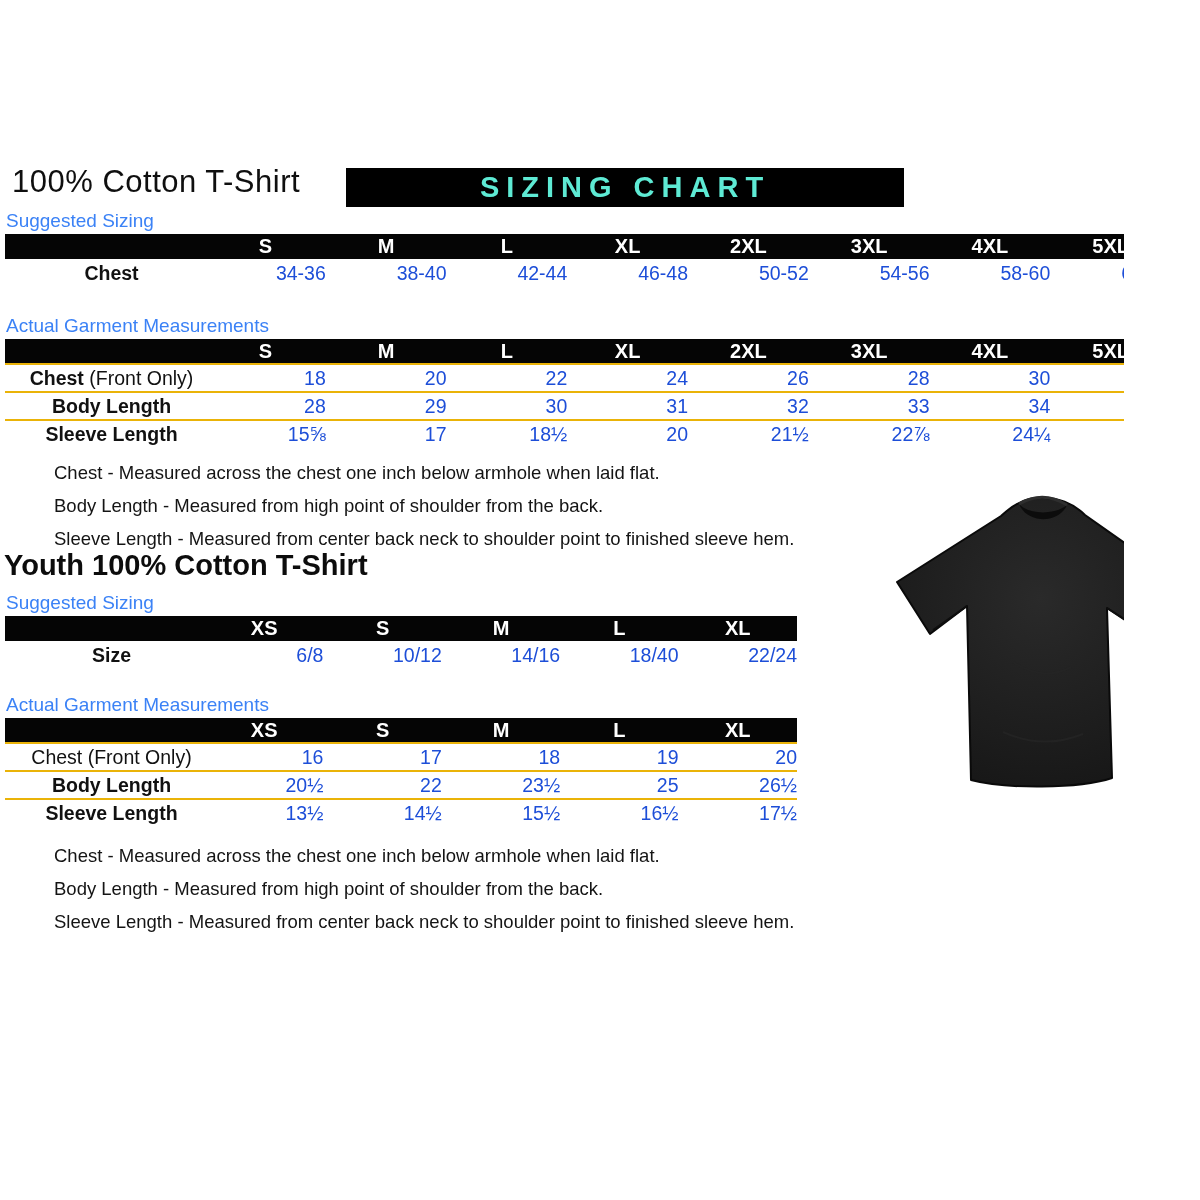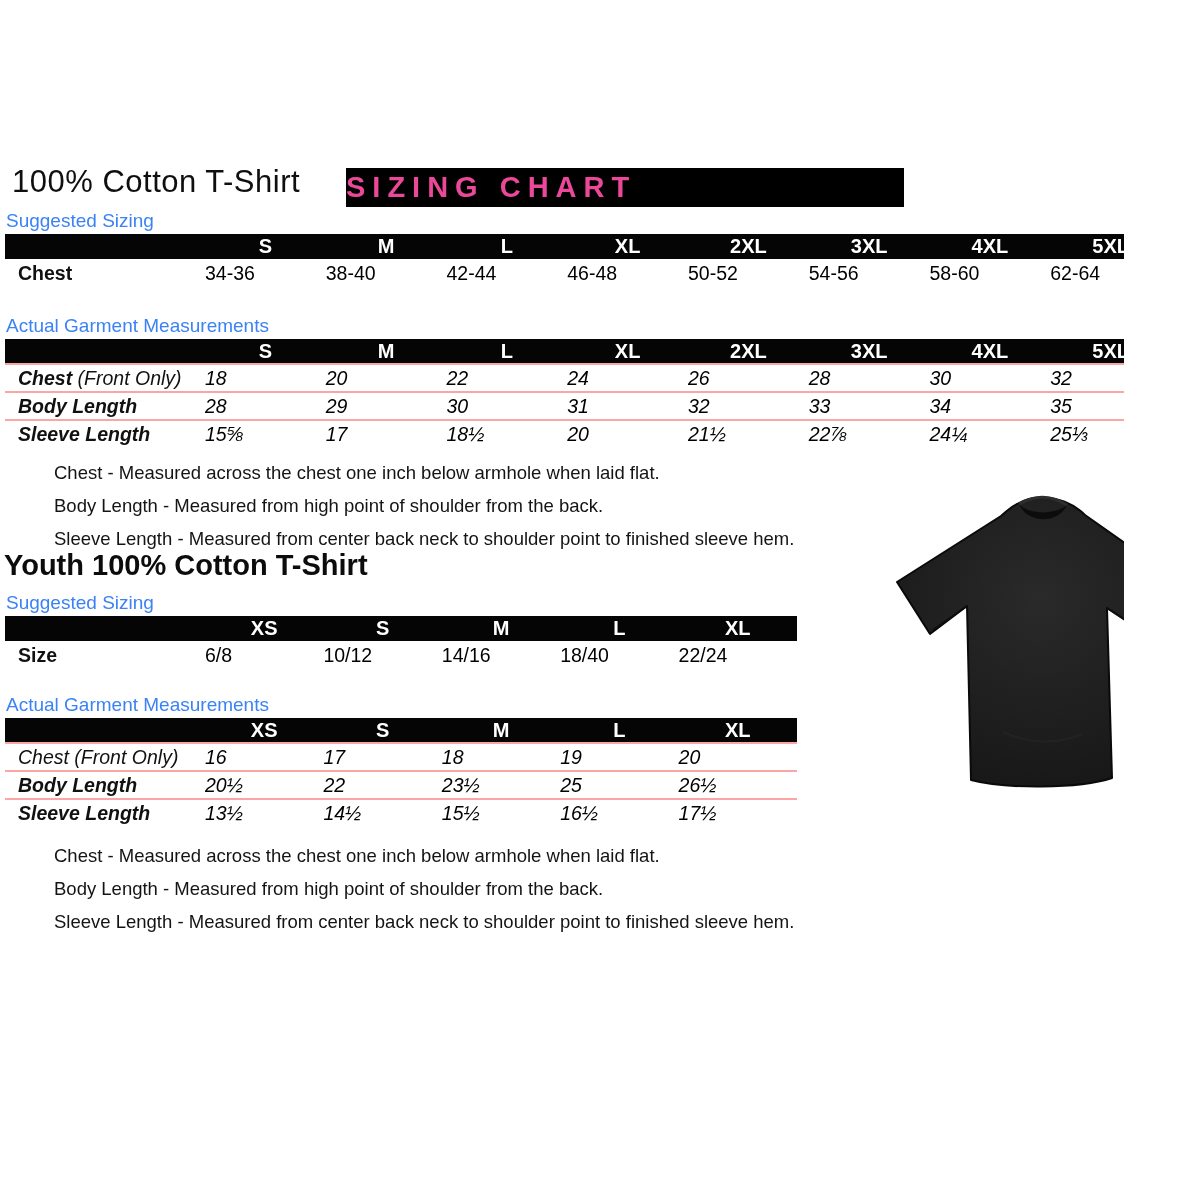--- a/index.html
+++ b/index.html
@@ -22,23 +22,24 @@
     letter-spacing: 0.5px;
     color: #0f0f0f;
   }
   .banner {
     position: absolute;
     left: 346px;
     top: 168px;
     width: 558px;
     height: 39px;
     background: #000000;
-    color: #ec4899;
+    color: #5eead4;
     display: flex;
     align-items: center;
+    justify-content: center;
     font-weight: 700;
     font-size: 29px;
     letter-spacing: 7px;
   }
   .section-heading {
     position: absolute;
     font-size: 19px;
     font-weight: 400;
     color: #3b82f6;
   }
@@ -53,33 +54,33 @@
     background: #050505;
     color: #ffffff;
     font-weight: 700;
     font-size: 20px;
     height: 25px;
     text-align: center;
     padding: 0;
   }
   td {
     font-size: 19.5px;
-    color: #000000;
-    text-align: left;
+    color: #1d4ed8;
+    text-align: right;
     height: 28px;
     padding: 0;
   }
   td.row-label {
-    text-align: left;
+    text-align: center;
     padding-left: 13px;
     font-weight: 700;
     color: #111111;
   }
   td.row-label .plain { font-weight: 400; }
-  .meas tbody tr td { border-top: 2px solid #fca5a5; font-style: italic; }
+  .meas tbody tr td { border-top: 2px solid #eab308; }
   .meas tbody td { height: 28px; }
   .normal-label td.row-label { font-weight: 400; }
   .notes {
     position: absolute;
     left: 14px;
   }
   .notes p {
     font-size: 18.5px;
     line-height: 33px;
     color: #141414;

